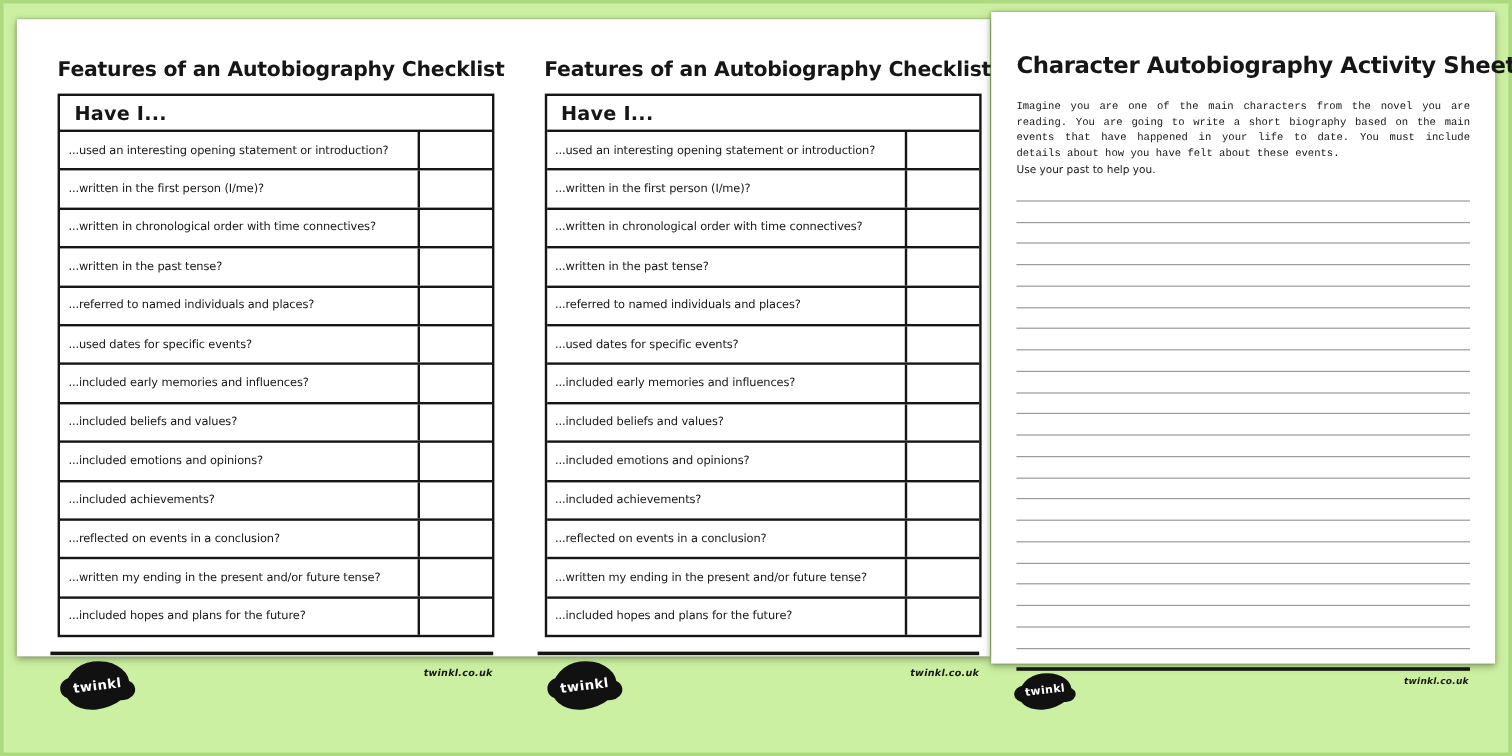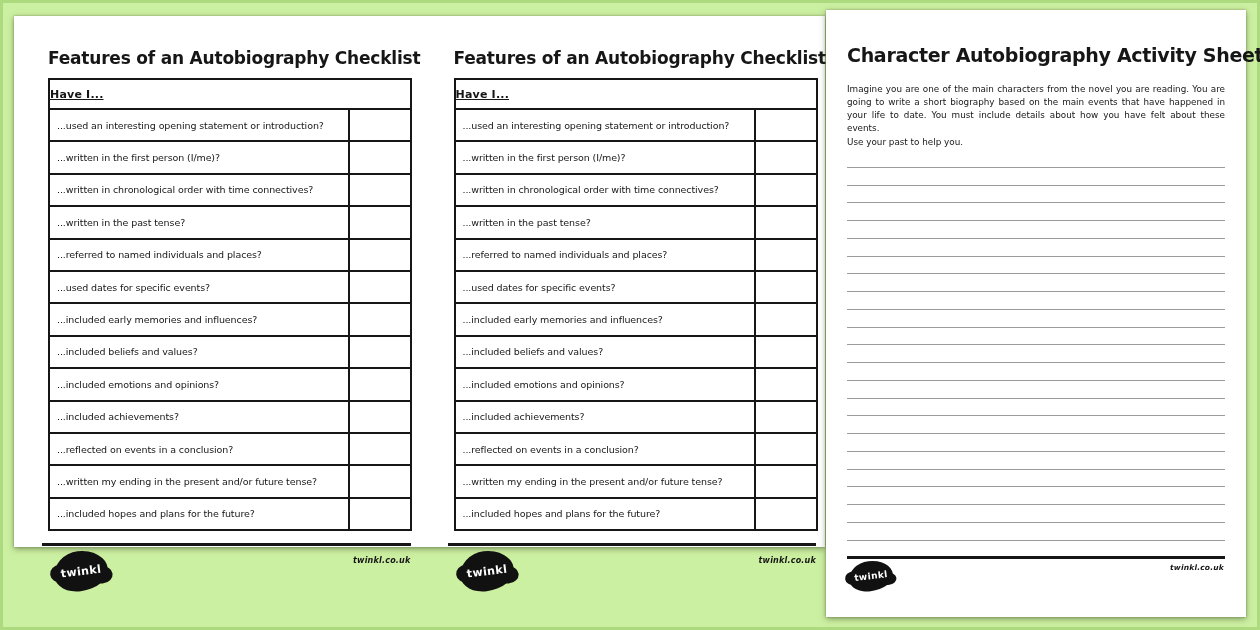--- a/index.html
+++ b/index.html
@@ -12,37 +12,37 @@
     background:var(--bg);
     font-family:"DejaVu Sans", "Liberation Sans", sans-serif;
     color:var(--ink);
     position:relative;
     box-shadow:inset 0 0 0 3px var(--bg-edge);
   }
   
   .sheet{position:absolute; background:var(--page); box-shadow:0 2px 6px var(--shadow), 0 0 2px rgba(90,100,70,.5);}
   #block12{left:14px; top:16px; width:811px; height:531px; display:flex;}
   .half{position:relative; width:406px; height:594px;}
-  #page3{left:826px; top:10px; width:420px; height:607px;}
+  #page3{left:826px; top:10px; width:420px; height:543px;}
 
   
   .pg-title{
     position:absolute; top:32px; left:34px; width:364px;
     text-align:center; font-size:17px; font-weight:700; letter-spacing:-0.2px;
     white-space:nowrap;
   }
   .ctable{
     position:absolute; top:62px; left:34px; width:364px; height:453px;
     border:2px solid var(--ink);
     display:flex; flex-direction:column;
   }
   .chead{
     height:30px; flex:0 0 30px; border-bottom:2px solid var(--ink);
-    font-size:11px; font-weight:700; padding-left:0;
-    display:flex; align-items:center; letter-spacing:.2px;text-decoration:underline;
+    font-size:16px; font-weight:700; padding-left:12px;
+    display:flex; align-items:center; letter-spacing:.2px;
   }
   .crows{flex:1; display:flex; flex-direction:column;}
   .crow{flex:1; display:flex;}
   .crow + .crow{border-top:2px solid var(--ink);}
   .q{
     flex:1; display:flex; align-items:center; padding-left:7px;
     font-size:9.5px; letter-spacing:-0.1px; white-space:nowrap; overflow:hidden;
   }
   .cbox{flex:0 0 62px; border-left:2px solid var(--ink);}
   .footer-line{position:absolute; left:28px; right:9px; top:527px; height:3px; background:var(--ink);}
@@ -67,21 +67,21 @@
   .url-cl{top:540px; right:9px;}
 
   
   .a-title{
     position:absolute; top:34px; left:21px; width:378px;
     text-align:center; font-size:19px; font-weight:700; letter-spacing:-0.3px;
     white-space:nowrap;
   }
   .task{position:absolute; top:73px; left:21px; width:378px;}
   .task-label{font-size:9px; font-weight:700; margin-bottom:2px;}
-  .task-para{font-size:8.8px; line-height:13px; text-align:justify;}
+  .task-para{font-size:8.8px; line-height:13px; text-align:justify;font-family:Liberation Mono, monospace;}
   .task-line2{font-size:8.8px; line-height:13px; margin-top:1px;}
   .wlines{position:absolute; top:140px; left:21px; width:378px;}
   .wline{height:17.75px; border-bottom:1.5px solid var(--rule);}
   .footer-line-a{position:absolute; left:21px; right:21px; top:546px; height:3px; background:var(--ink);}
   .logo-a{left:23px; top:551px; width:44px; height:30px; font-size:9px;}
   .url-a{top:553px; right:22px; font-size:7.5px;}
 </style>
 </head>
 <body>
 

